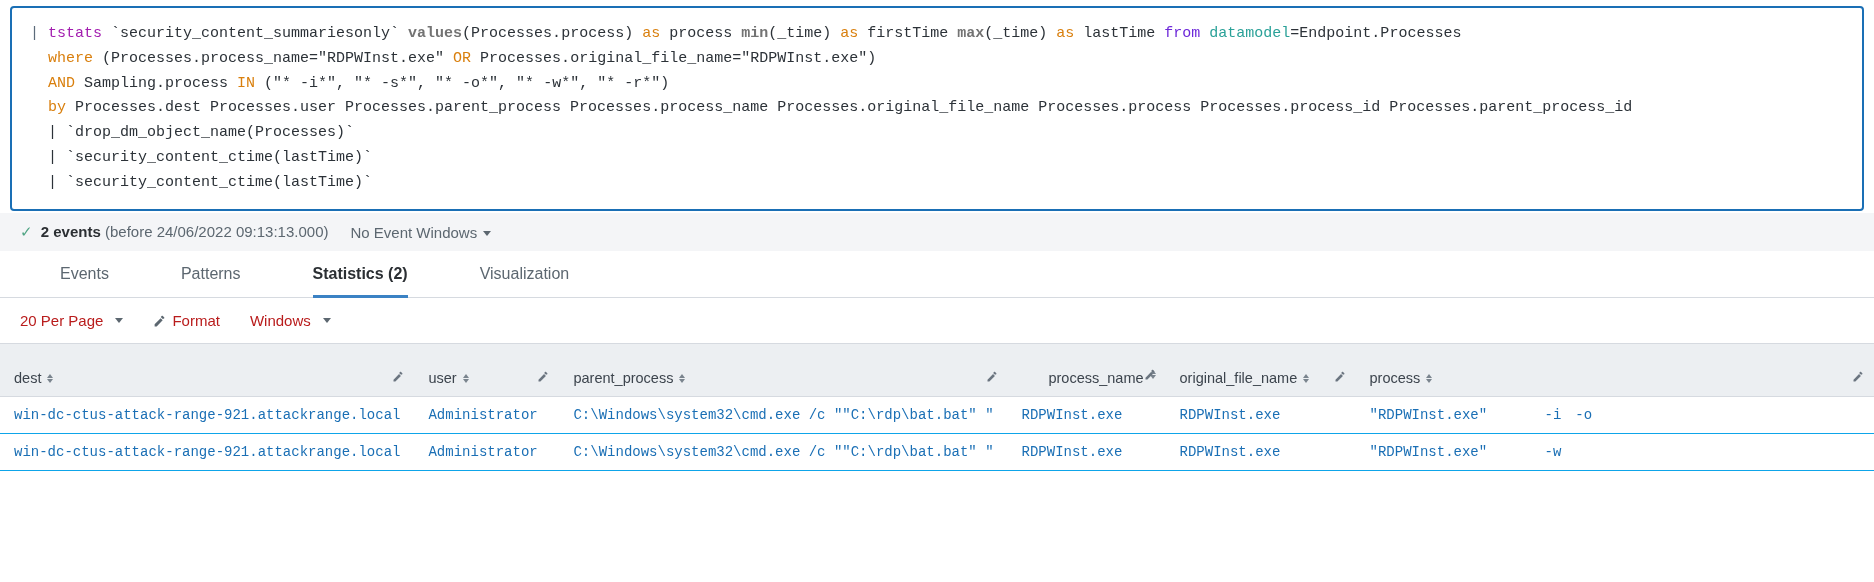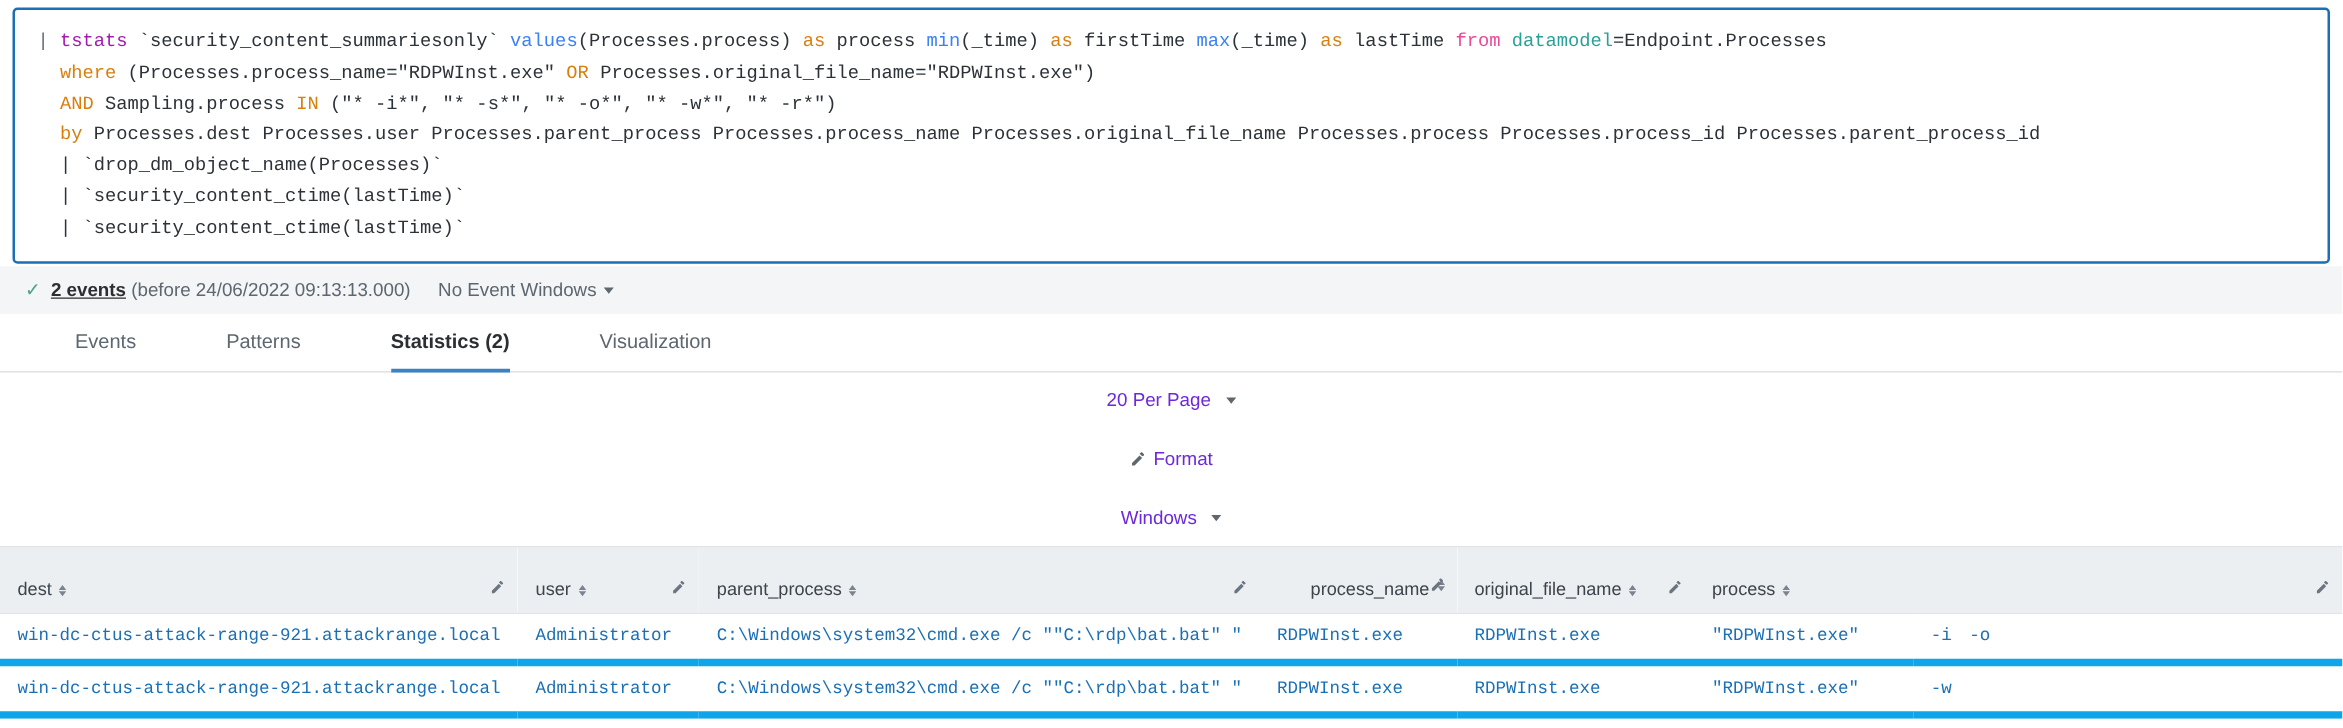--- a/index.html
+++ b/index.html
@@ -17,40 +17,40 @@
     padding: 14px 18px 14px 18px;
     background: #fff;
     font-family: "Splunk Platform Mono", Consolas, Monaco, "Courier New", monospace;
     font-size: 15px;
     line-height: 1.65;
     white-space: pre;
     overflow: hidden;
   }
   .tok-pipe   { color: #5c6b7a; }
   .tok-cmd    { color: #a21caf; }
-  .tok-func   { color: #3b82f6; }
+  .tok-func   { color: #737373; font-weight: bold; }
   .tok-kwd    { color: #d97f0d; }
-  .tok-from   { color: #ec4899; }
+  .tok-from   { color: #6d28d9; }
   .tok-teal   { color: #2aa198; }
   .tok-plain  { color: #2c3238; }
 
   .results-bar {
     display: flex;
     align-items: center;
     gap: 22px;
     padding: 10px 20px 10px 20px;
     background: #f4f5f7;
     font-size: 15px;
     color: #5c6770;
   }
   .check {
     color: #4fa484;
     margin-right: 4px;
   }
-  .results-bar b { color: #2b2f33; font-weight: 600; text-decoration: underline; }
+  .results-bar b { color: #2b2f33; font-weight: 600; }
   .dd-caret {
     width: 0; height: 0;
     border-left: 4px solid transparent;
     border-right: 4px solid transparent;
     border-top: 5px solid #5c6770;
     display: inline-block;
     margin-left: 6px;
     vertical-align: middle;
   }
 
@@ -73,22 +73,21 @@
     border-bottom: 3px solid #3b82c4;
     margin-bottom: -1px;
   }
 
   .toolbar {
     display: flex;
     align-items: center;
     gap: 30px;
     padding: 14px 20px;
     font-size: 15px;
-    color: #6d28d9;
-    flex-direction: column;
+    color: #b91c1c;
   }
   .toolbar .tb-item { display: flex; align-items: center; gap: 6px; cursor: pointer; }
   .pencil-icon {
     width: 13px; height: 13px; display:inline-block;
   }
   .pencil-icon svg { width:13px; height:13px; fill:#5c6770; }
 
   table.results {
     width: 100%;
     border-collapse: collapse;
@@ -127,21 +126,21 @@
   }
   .sort-icon .up, .sort-icon .down {
     width:0;height:0;border-left:3.5px solid transparent;border-right:3.5px solid transparent;
   }
   .sort-icon .up { border-bottom:4px solid #7a848e; }
   .sort-icon .down { border-top:4px solid #7a848e; }
   .col-pencil { cursor:pointer; }
   .col-pencil svg { width:12px;height:12px;fill:#6b7580; }
 
   table.results tbody td {
-    border-bottom: 6px solid #0ea5e9;
+    border-bottom: 1px solid #0ea5e9;
     padding: 10px 14px;
     font-family: "Splunk Platform Mono", Consolas, Monaco, "Courier New", monospace;
     font-size: 14px;
     color: #1a6fb5;
     white-space: nowrap;
   }
   .flag-pair { display:inline-flex; gap:14px; }
 </style>
 </head>
 <body>

